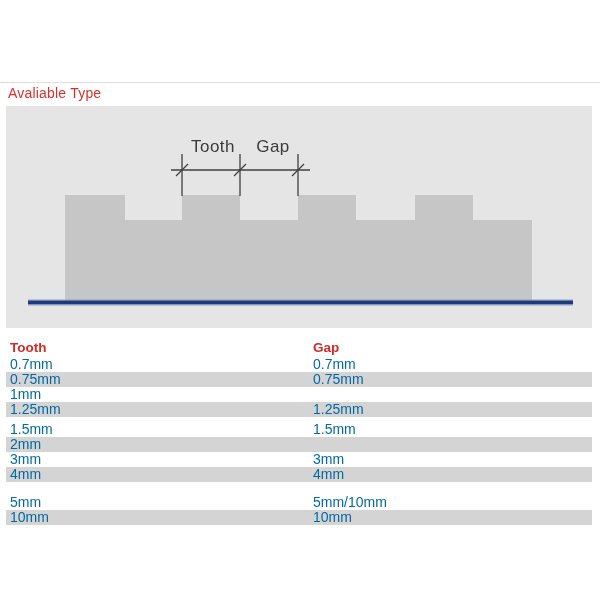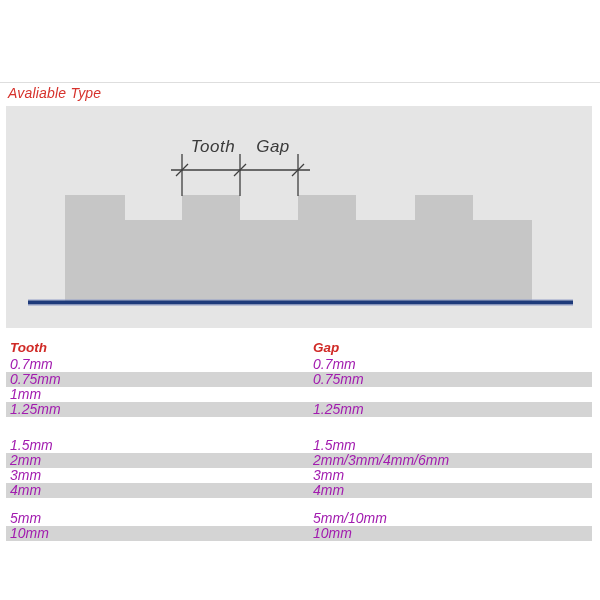--- a/index.html
+++ b/index.html
@@ -2,21 +2,21 @@
 <html><head>
 <meta charset="utf-8">
 <style>
   html,body{margin:0;padding:0;}
   body{
     width:600px;height:600px;background:#ffffff;
     font-family:"Liberation Sans","DejaVu Sans",sans-serif;
     position:relative;overflow:hidden;
     -webkit-font-smoothing:antialiased;
   }
-  .stage{position:absolute;left:0;top:0;width:600px;height:556px;font-style:italic;}
+  .stage{position:absolute;left:0;top:0;width:600px;height:556px;}
 
   .top-divider{
     position:absolute;left:0;top:82px;width:600px;height:1px;
     background:#dedede;
   }
   .page-title{
     position:absolute;left:8px;top:85px;
     font-size:14px;font-weight:400;color:#d6322c;
     letter-spacing:0.2px;
   }
@@ -36,24 +36,24 @@
   }
   .thead{position:relative;height:17px;}
   .thead span{
     position:absolute;top:0;
     font-size:13.5px;font-weight:bold;color:#d02a26;line-height:15px;
   }
   .th1{left:4px;}
   .th2{left:307px;}
   .trow{
     position:relative;height:15px;line-height:15px;
-    font-size:14px;color:#a21caf;
+    font-size:14px;color:#0369a1;
   }
   .trow.alt{background:#d4d4d4;padding-left:42px;}
-  .trow.sp5{margin-top:21px;}
+  .trow.sp5{margin-top:5px;}
   .trow.sp2{margin-top:13px;}
   .c1{position:absolute;left:4px;top:0;}
   .c2{position:absolute;left:307px;top:0;}
 </style>
 </head>
 <body>
 
 <div class="stage">
 
   <div class="top-divider"></div>
@@ -105,21 +105,20 @@
     <div class="trow alt">
       <span class="c1">1.25mm</span>
       <span class="c2">1.25mm</span>
     </div>
     <div class="trow sp5">
       <span class="c1">1.5mm</span>
       <span class="c2">1.5mm</span>
     </div>
     <div class="trow alt">
       <span class="c1">2mm</span>
-      <span class="c2">2mm/3mm/4mm/6mm</span>
     </div>
     <div class="trow">
       <span class="c1">3mm</span>
       <span class="c2">3mm</span>
     </div>
     <div class="trow alt">
       <span class="c1">4mm</span>
       <span class="c2">4mm</span>
     </div>
     <div class="trow sp2">

